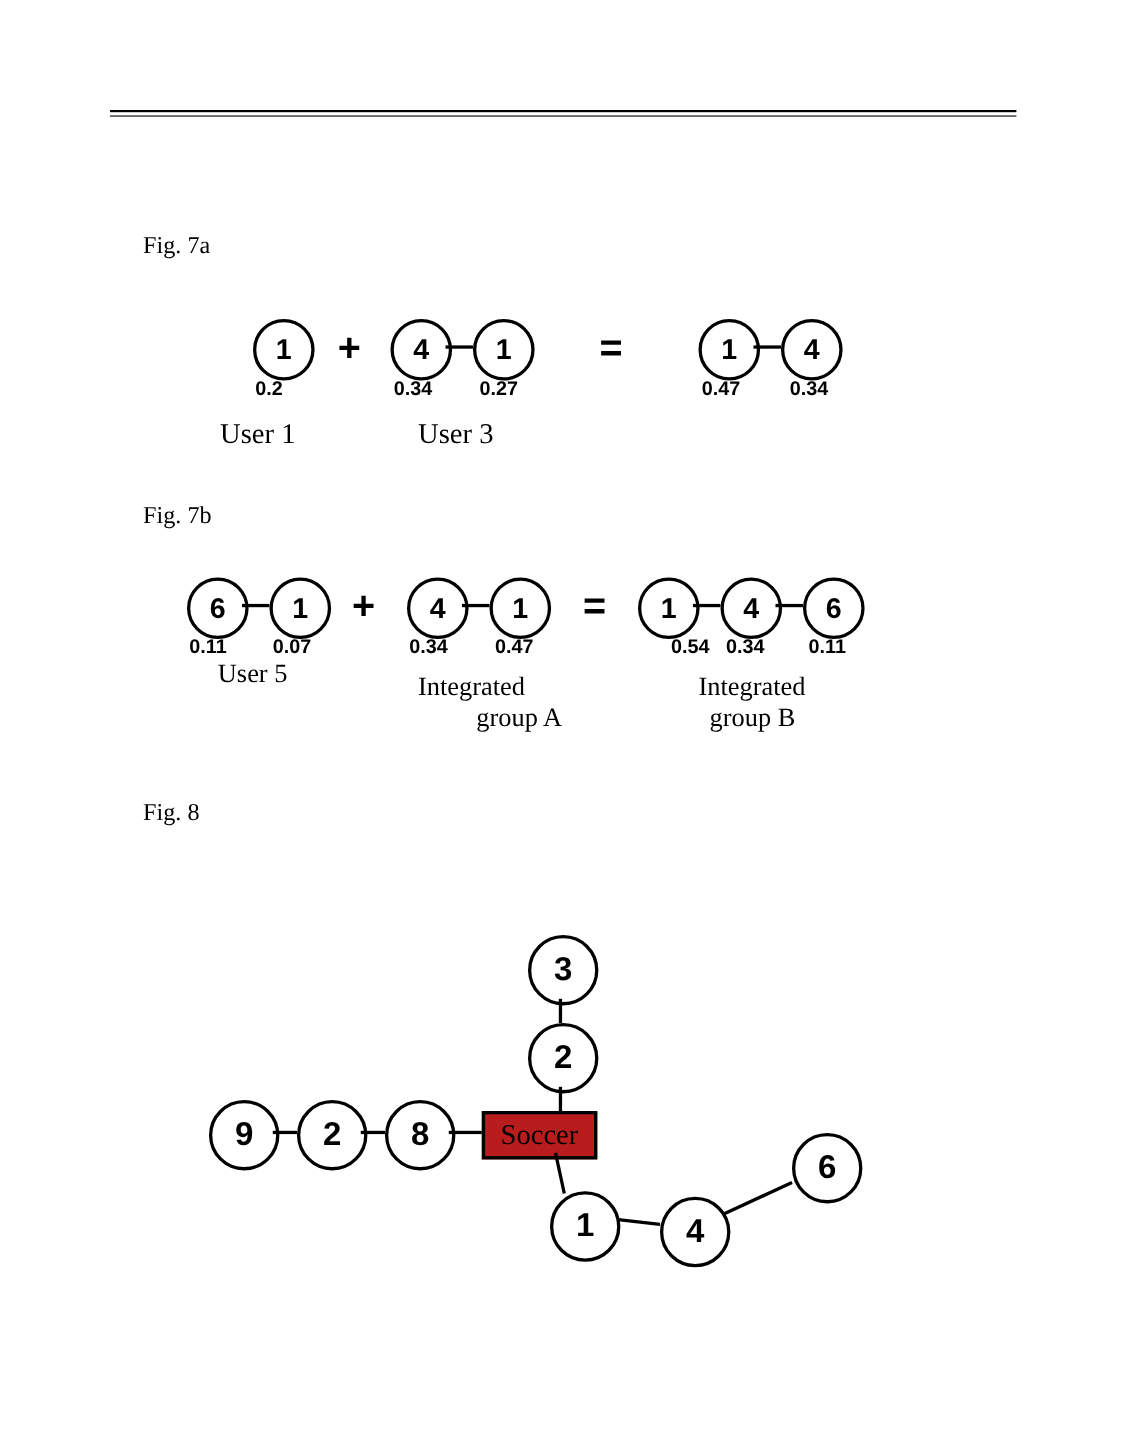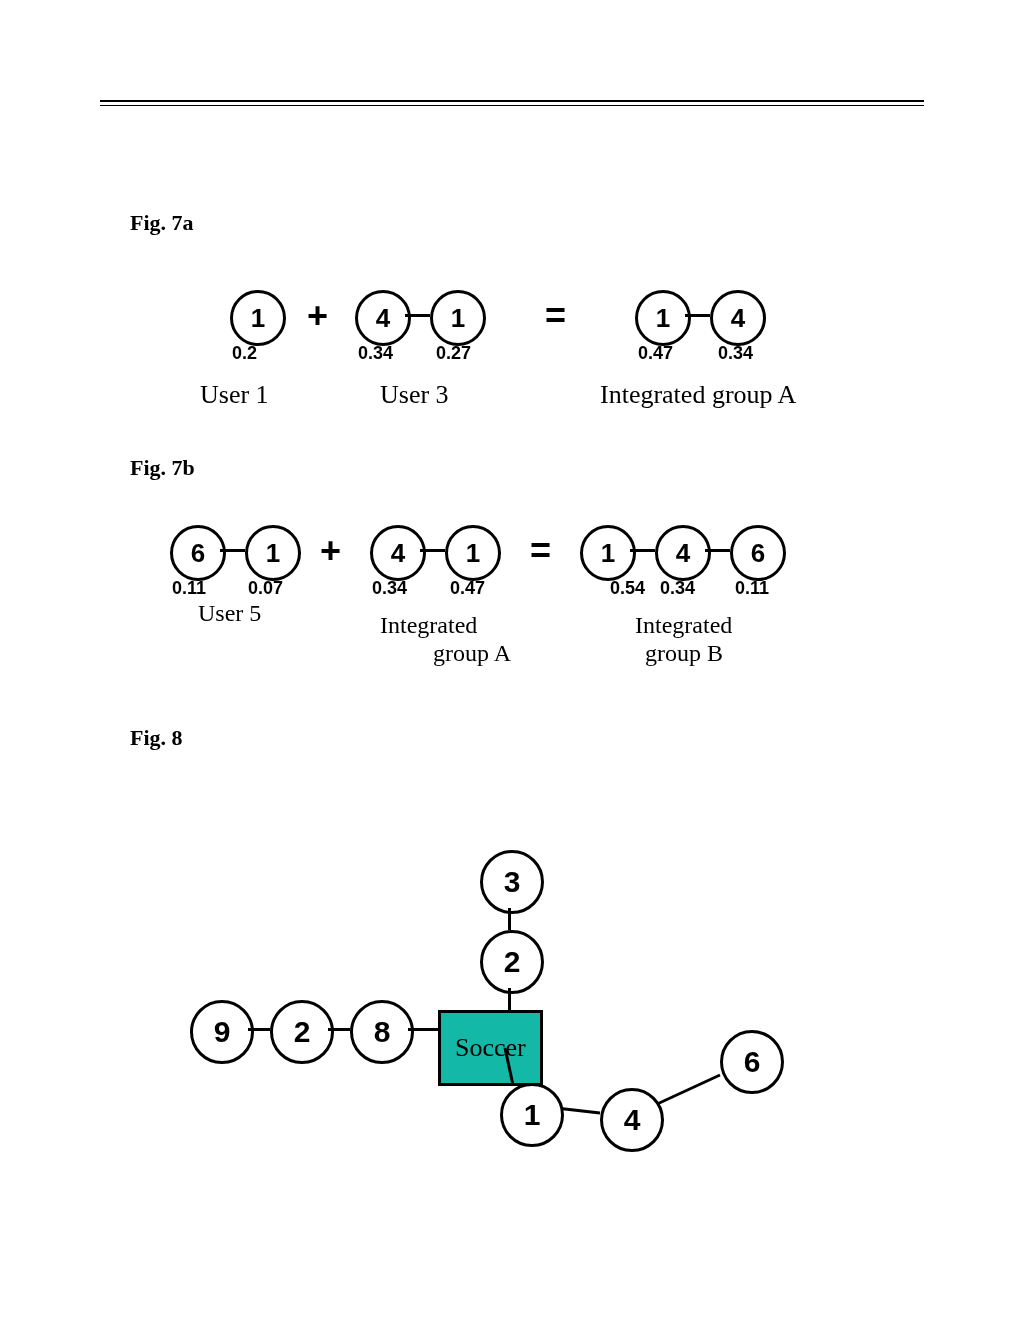--- a/index.html
+++ b/index.html
@@ -19,21 +19,21 @@
     padding: 0 110px;
     font-size: 17px;
   }
   .header-left { float: left; }
   .header-center { position: absolute; left: 50%; transform: translateX(-50%); }
   .header-right { float: right; font-weight: bold; }
   .hr1 { position: absolute; top: 100px; left: 100px; right: 100px; border-top: 2px solid black; }
   .hr2 { position: absolute; top: 105px; left: 100px; right: 100px; border-top: 1px solid black; }
   .fig-label {
     position: absolute;
-    font-weight: bold;
+    font-weight: normal;
     font-size: 22px;
   }
   .content { position: absolute; left: 0; top: 0; right: 0; bottom: 0; }
   .node {
     position: absolute;
     border: 3px solid black;
     border-radius: 50%;
     background: white;
     text-align: center;
     font-weight: bold;
@@ -72,24 +72,24 @@
     background: black;
   }
   .link-v {
     position: absolute;
     width: 3px;
     background: black;
   }
   .box {
     position: absolute;
     border: 3px solid black;
-    background: #14b8a6;
+    background: #b91c1c;
     font-family: "Times New Roman", serif;
     font-size: 26px;
-    padding: 20px 14px;
+    padding: 4px 14px;
   }
   svg.diag-line {
     position: absolute;
     overflow: visible;
   }
 </style>
 </head>
 <body>
 
 <div class="content">
@@ -122,21 +122,20 @@
 
   <div class="node node-small" style="left:635px; top:290px;">
       <span class="num">1</span>
     </div>
   <div class="link" style="left:685px; top:314px; width:25px;"></div>
   <div class="node node-small" style="left:710px; top:290px;">
       <span class="num">4</span>
     </div>
   <div class="val" style="left:638px; top:343px;">0.47</div>
   <div class="val" style="left:718px; top:343px;">0.34</div>
-  <div class="caption" style="left:600px; top:380px;">Integrated group A</div>
 
   <div class="fig-label" style="left:130px; top:455px;">Fig. 7b</div>
 
   <div class="node node-small" style="left:170px; top:525px;">
       <span class="num">6</span>
     </div>
   <div class="link" style="left:220px; top:549px; width:25px;"></div>
   <div class="node node-small" style="left:245px; top:525px;">
       <span class="num">1</span>
     </div>

